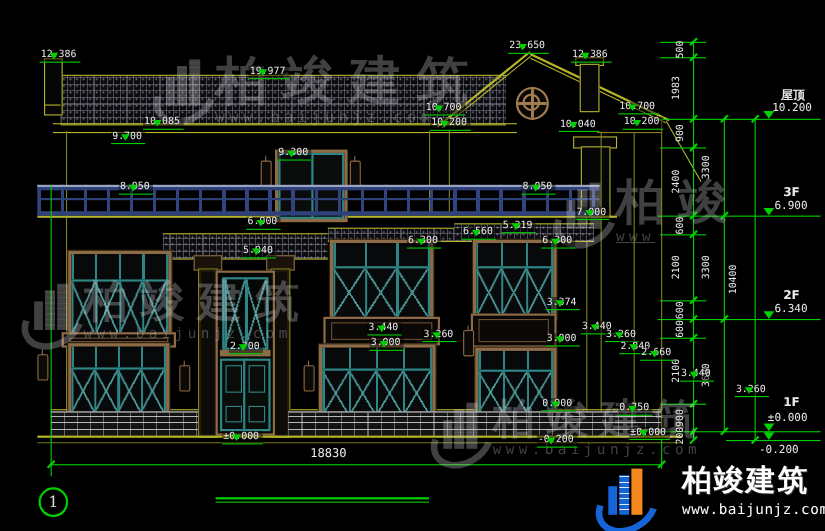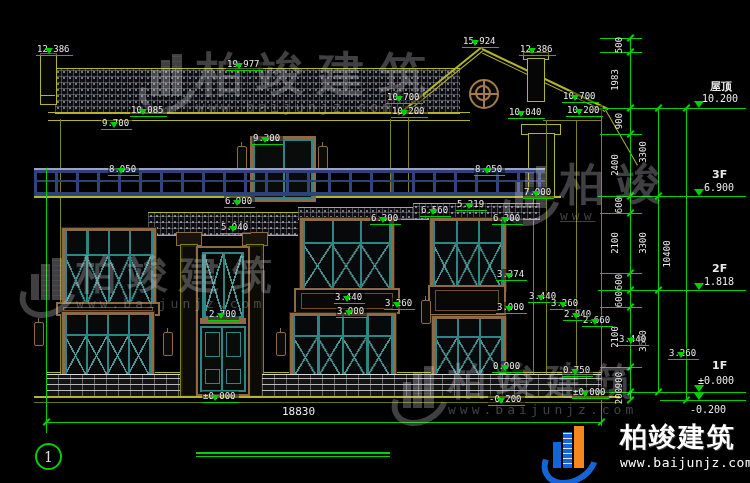--- a/index.html
+++ b/index.html
@@ -217,21 +217,21 @@
       <span class="brand-cn">柏竣建筑</span>
       <span class="brand-url">www.baijunjz.com</span>
     </div>
   </div>
 
   <div id="marks-layer" class="abs" style="left:0;top:0;width:750px;height:483px;">
       <div class="emark" style="left: 36px; top: 37px;"><span class="etext">12.386</span><i class="etri"></i></div>
       <div class="emark" style="left: 226px; top: 52px;"><span class="etext">19.977</span><i class="etri"></i></div>
       <div class="emark" style="left: 130px; top: 98px;"><span class="etext">10.085</span><i class="etri"></i></div>
       <div class="emark" style="left: 101px; top: 111px;"><span class="etext">9.700</span><i class="etri"></i></div>
-      <div class="emark" style="left: 462px; top: 29px;"><span class="etext">15.924</span><i class="etri"></i></div>
+      <div class="emark" style="left: 462px; top: 29px;"><span class="etext">23.650</span><i class="etri"></i></div>
       <div class="emark" style="left: 519px; top: 37px;"><span class="etext">12.386</span><i class="etri"></i></div>
       <div class="emark" style="left: 386px; top: 85px;"><span class="etext">10.700</span><i class="etri"></i></div>
       <div class="emark" style="left: 391px; top: 99px;"><span class="etext">10.200</span><i class="etri"></i></div>
       <div class="emark" style="left: 562px; top: 84px;"><span class="etext">10.700</span><i class="etri"></i></div>
       <div class="emark" style="left: 566px; top: 98px;"><span class="etext">10.200</span><i class="etri"></i></div>
       <div class="emark" style="left: 508px; top: 100px;"><span class="etext">10.040</span><i class="etri"></i></div>
       <div class="emark" style="left: 252px; top: 126px;"><span class="etext">9.300</span><i class="etri"></i></div>
       <div class="emark" style="left: 108px; top: 157px;"><span class="etext">8.050</span><i class="etri"></i></div>
       <div class="emark" style="left: 474px; top: 157px;"><span class="etext">8.050</span><i class="etri"></i></div>
       <div class="emark" style="left: 224px; top: 189px;"><span class="etext">6.900</span><i class="etri"></i></div>
@@ -262,21 +262,21 @@
       <div class="lvl-tri" style="left: 694px; top: 101px;"></div>
       <div class="lvl-name" style="left: 710px; top: 79px;">屋顶</div>
       <div class="lvl-elev" style="left: 702px; top: 93px;">10.200</div>
       <div class="lvl-line" style="left: 598px; top: 196px; width: 148px;"></div>
       <div class="lvl-tri" style="left: 694px; top: 189px;"></div>
       <div class="lvl-name" style="left: 712px; top: 168px;">3F</div>
       <div class="lvl-elev" style="left: 704px; top: 182px;">6.900</div>
       <div class="lvl-line" style="left: 598px; top: 290px; width: 148px;"></div>
       <div class="lvl-tri" style="left: 694px; top: 283px;"></div>
       <div class="lvl-name" style="left: 712px; top: 262px;">2F</div>
-      <div class="lvl-elev" style="left: 704px; top: 276px;">1.818</div>
+      <div class="lvl-elev" style="left: 704px; top: 276px;">6.340</div>
       <div class="lvl-line" style="left: 598px; top: 392px; width: 148px;"></div>
       <div class="lvl-tri" style="left: 694px; top: 385px;"></div>
       <div class="lvl-name" style="left: 712px; top: 359px;">1F</div>
       <div class="lvl-elev" style="left: 698px; top: 375px;">±0.000</div>
       <div class="lvl-line" style="left: 660px; top: 400px; width: 86px;"></div>
       <div class="lvl-tri" style="left: 694px; top: 393px;"></div>
       <div class="lvl-elev" style="left: 690px; top: 404px;">-0.200</div>
       <div class="vdim" style="left: 630px; top: 38px; height: 362px;"></div>
       <div class="tick" style="left: 626px; top: 37px;"></div>
       <div class="exline" style="left: 600px; top: 38px; width: 42px;"></div>

